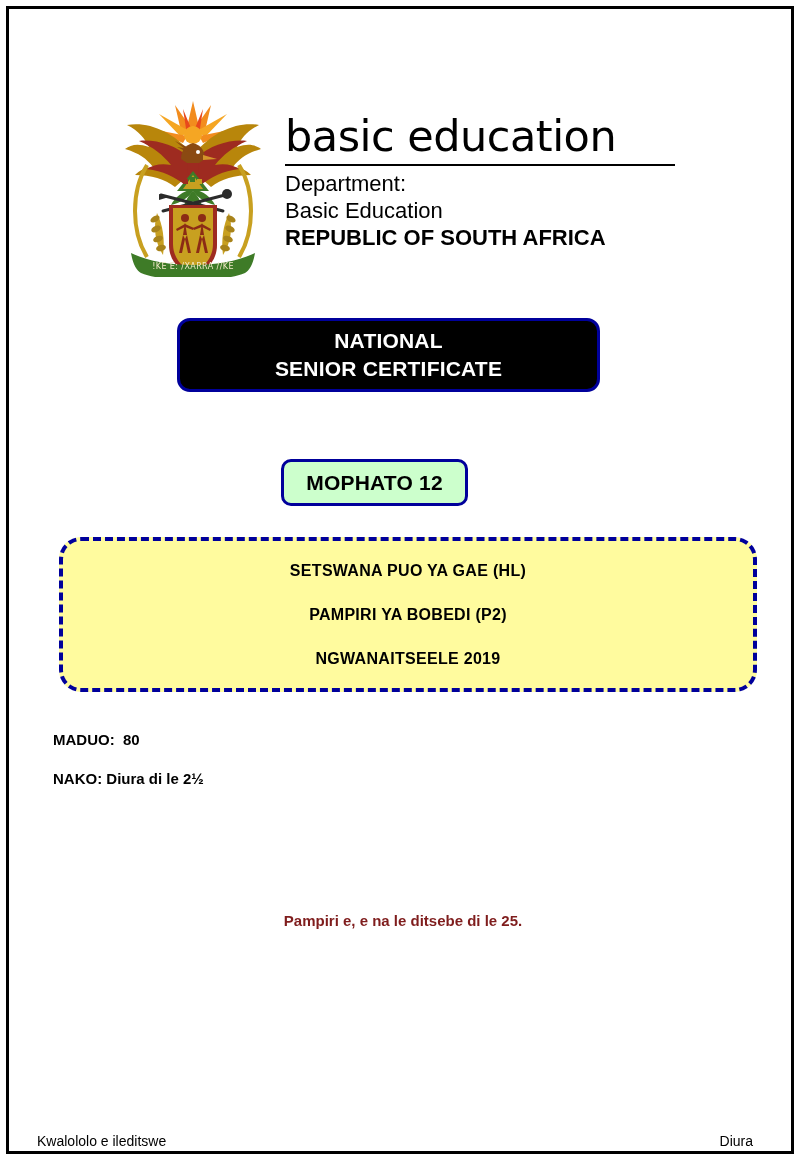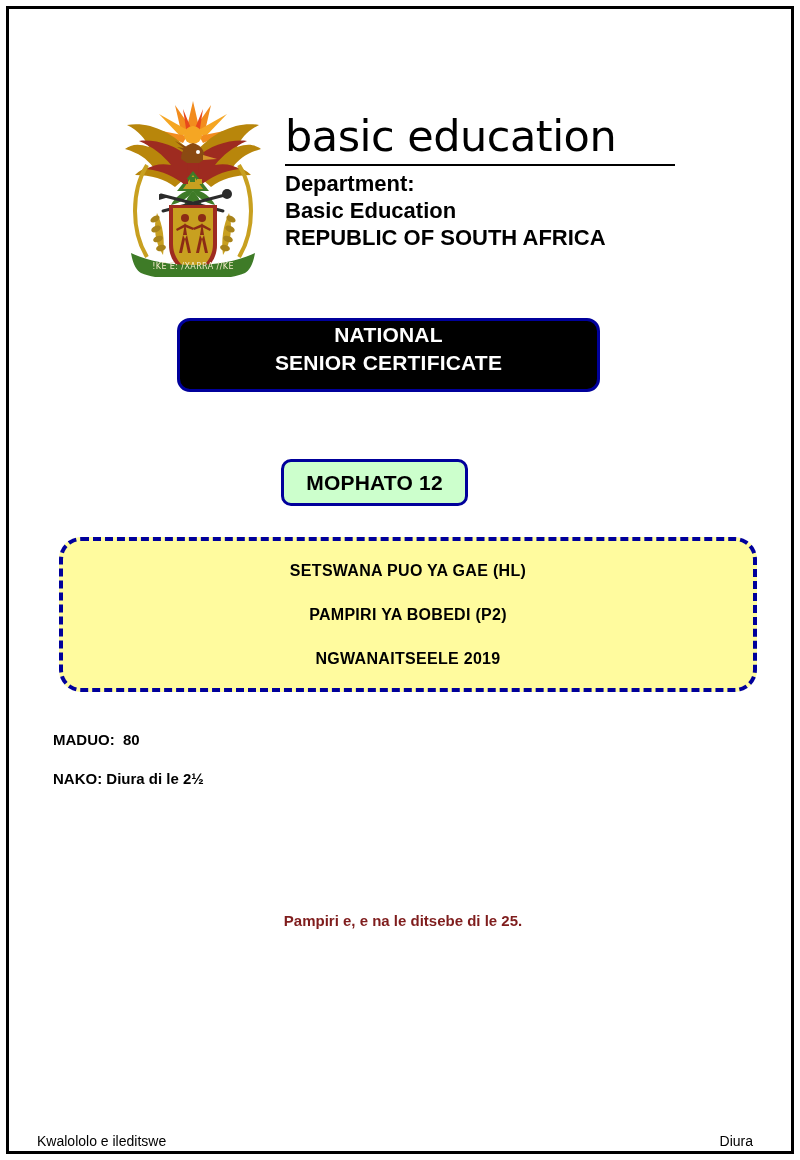--- a/index.html
+++ b/index.html
@@ -77,21 +77,21 @@
     width: 100%;
     height: 2px;
     background: #000000;
     margin-top: 6px;
     margin-bottom: 5px;
   }
   .wordmark-dept,
   .wordmark-dept2 {
     font-family: "Liberation Sans", sans-serif;
     font-size: 22px;
-    font-weight: 700;
+    font-weight: 400;
     line-height: 1.22;
     color: #000000;
     white-space: nowrap;
   }
   .wordmark-country {
     font-family: "Liberation Sans", sans-serif;
     font-size: 22px;
     font-weight: bold;
     line-height: 1.22;
     color: #000000;
@@ -104,21 +104,21 @@
     left: 168px;
     top: 309px;
     width: 423px;
     height: 74px;
     background: #000000;
     border: 3px solid #00009B;
     border-radius: 13px;
     display: flex;
     flex-direction: column;
     align-items: center;
-    justify-content: flex-start;
+    justify-content: center;
   }
   .nsc-line {
     color: #ffffff;
     font-size: 21px;
     font-weight: bold;
     line-height: 1.32;
     letter-spacing: 0.2px;
     text-align: center;
   }
 

